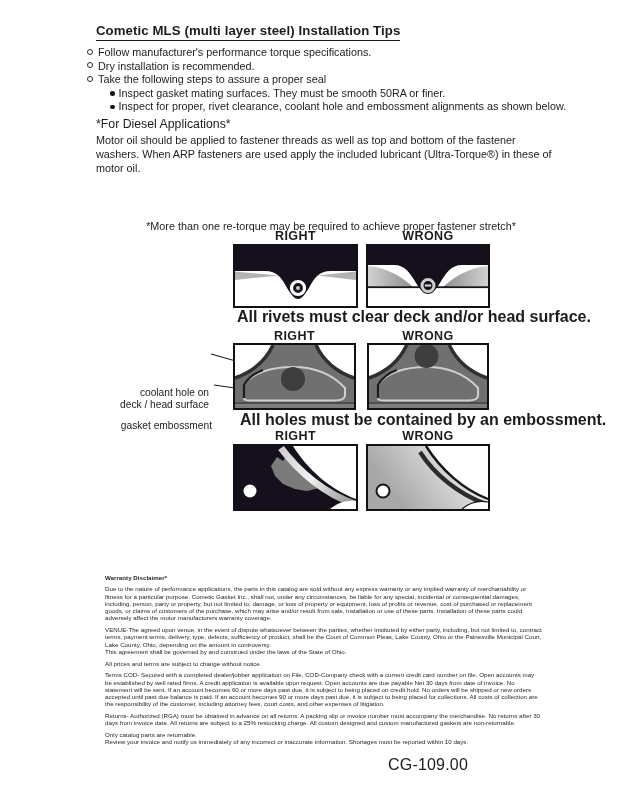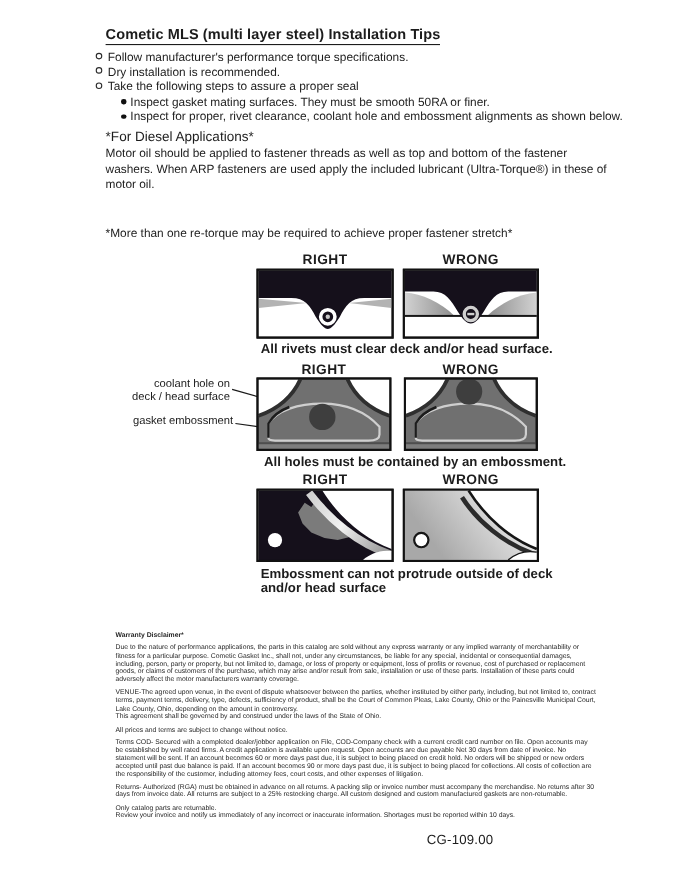--- a/index.html
+++ b/index.html
@@ -15,31 +15,31 @@
   .bullet-row{position:absolute;left:87px;font-size:10.8px;line-height:13.4px;white-space:nowrap;}
   .sub-row{position:absolute;left:110px;font-size:10.8px;line-height:13.4px;white-space:nowrap;}
   .ring{display:inline-block;width:4px;height:4px;border:1px solid #2a2a2a;border-radius:50%;
     margin-right:5px;vertical-align:1.5px;}
   .dot{display:inline-block;width:4.5px;height:4.5px;background:#111;border-radius:50%;
     margin-right:4px;vertical-align:1px;}
   .diesel-heading{left:96px;top:117px;font-size:12.3px;font-weight:normal;}
   .body-para{left:96px;width:460px;font-size:10.8px;line-height:13.8px;}
   .p1{top:134px;}
   .p2{top:165px;}
-  .note{top:206px;width:470px;}
+  .note{top:220px;width:470px;text-align:center;}
   .fig-label{position:absolute;text-align:center;font-size:12.5px;font-weight:bold;letter-spacing:.4px;}
   .fig-box{position:absolute;}
   .fig-box svg{display:block;width:100%;height:100%;}
-  .caption{position:absolute;font-size:12px;font-weight:bold;line-height:12.5px;}
-  .annot{position:absolute;font-size:10.2px;line-height:11.5px;text-align:right;}
+  .caption{position:absolute;font-size:16px;font-weight:bold;line-height:12.5px;}
+  .annot{position:absolute;font-size:10.2px;line-height:11.5px;text-align:right;margin-top:43px;}
   .legal{position:absolute;left:105px;top:574px;width:437px;font-size:6.2px;line-height:7.25px;color:#262626;}
   .legal .lhead{font-weight:bold;margin:0 0 4px 0;}
   .legal p{margin:0 0 4.5px 0;}
   .legal p.tight{margin-bottom:0;}
-  .doc-code{position:absolute;left:388px;top:756px;font-size:12px;letter-spacing:.2px;}
+  .doc-code{position:absolute;left:388px;top:756px;font-size:16px;letter-spacing:.2px;}
   .leader{position:absolute;left:80px;top:340px;width:240px;height:62px;}
 </style>
 </head>
 <body>
 
 <div class="page">
 
   <div class="abs title">Cometic MLS (multi layer steel) Installation Tips</div>
 
   <div class="bullet-row" style="top:46px"><span class="ring"></span><span>Follow manufacturer's performance torque specifications.</span></div>
@@ -174,24 +174,20 @@
       <path d="M2,2 H60 C75,26 98,46 122,55 V65 H2 Z" fill="url(#g3w)"></path>
       <path d="M60,2 C75,26 98,46 122,55" fill="none" stroke="#161616" stroke-width="2.4"></path>
       <path d="M54,8 C68,30 92,50 120,60" fill="none" stroke="#2b2b2b" stroke-width="4.2"></path>
       <path d="M96,65 H122 V58 C111,56 102,60 96,65 Z" fill="#ffffff"></path>
       <path d="M96,65 C102,60 111,56 122,58" fill="none" stroke="#161616" stroke-width="1.2"></path>
       <circle cx="17" cy="47" r="6.5" fill="#ffffff" stroke="#161616" stroke-width="2"></circle>
       <rect x="1" y="1" width="122" height="65" fill="none" stroke="#111" stroke-width="2"></rect>
     </svg>
   </div>
 
-  <div class="caption" style="left:237px;top:515px">
-    <span>Embossment can not protrude outside of deck</span><br>
-    <span>and/or head surface</span>
-  </div>
 
   <div class="legal">
     <p class="lhead">Warranty Disclaimer*</p>
     <p>Due to the nature of performance applications, the parts in this catalog are sold without any express warranty or any implied warranty of merchantability or fitness for a particular purpose.  Cometic Gasket Inc., shall not, under any circumstances, be liable for any special, incidental or consequential damages, including, person, party or property, but not limited to, damage, or loss of property or equipment, loss of profits or revenue, cost of purchased or replacement goods, or claims of customers of the purchase, which may arise and/or result from sale, installation or use of these parts.  Installation of these parts could adversely affect the motor manufacturers warranty coverage.</p>
     <p class="tight">VENUE-The agreed upon venue, in the event of dispute whatsoever between the parties, whether instituted by either party, including, but not limited to, contract terms, payment terms, delivery, type, defects, sufficiency of product, shall be the Court of Common Pleas, Lake County, Ohio or the Painesville Municipal Court, Lake County, Ohio, depending on the amount in controversy.</p>
     <p>This agreement shall be governed by and construed under the laws of the State of Ohio.</p>
     <p>All prices and terms are subject to change without notice.</p>
     <p>Terms COD- Secured with a completed dealer/jobber application on File, COD-Company check with a current credit card number on file.  Open accounts may be established by well rated firms.  A credit application is available upon request.  Open accounts are due payable Net 30 days from date of invoice.  No statement will be sent.  If an account becomes 60 or more days past due, it is subject to being placed on credit hold.  No orders will be shipped or new orders accepted until past due balance is paid.  If an account becomes 90 or more days past due, it is subject to being placed for collections.  All costs of collection are the responsibility of the customer, including attorney fees, court costs, and other expenses of litigation.</p>
     <p>Returns- Authorized (RGA) must be obtained in advance on all returns.  A packing slip or invoice number must accompany the merchandise.  No returns after 30 days from invoice date.  All returns are subject to a 25% restocking charge.  All custom designed and custom manufactured gaskets are non-returnable.</p>
     <p class="tight">Only catalog parts are returnable.</p>

